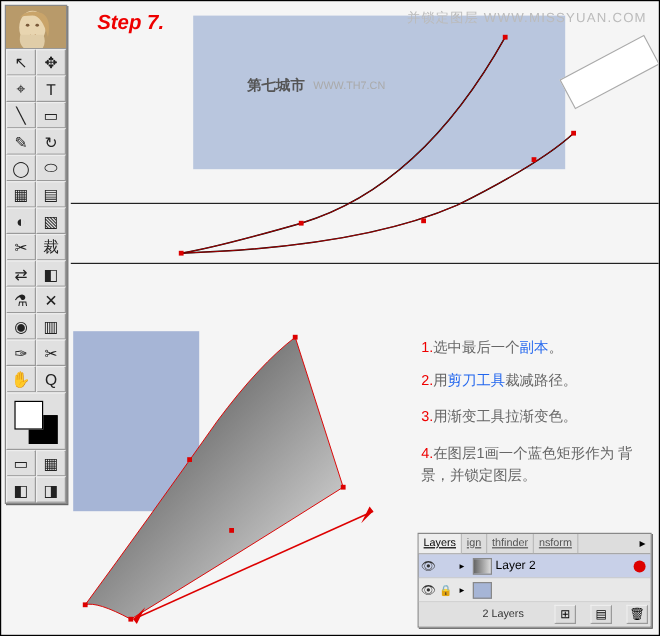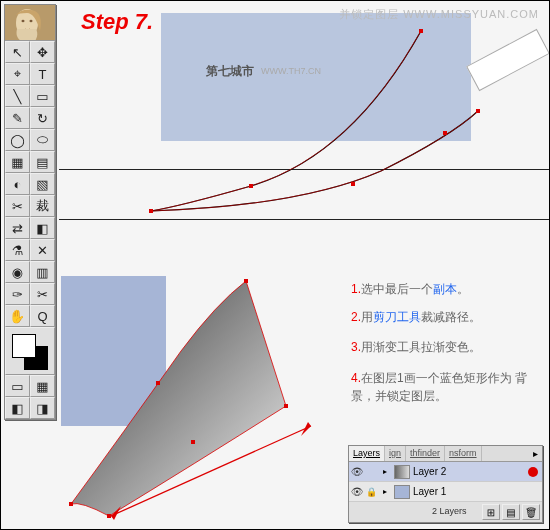--- a/index.html
+++ b/index.html
@@ -5,21 +5,21 @@
   * { box-sizing: border-box; }
   body { margin:0; width:550px; height:530px; background:#f5f5f5; font-family:sans-serif; position:relative; overflow:hidden; border:1px solid #000; }
   .toolbox { position:absolute; left:3px; top:3px; width:52px; background:#e5e5e5; border:1px solid #888; box-shadow:1px 1px 0 #666; }
   .thumb { width:50px; height:36px; background:linear-gradient(135deg,#d4c090,#a88a5a,#7a5f3a); border-bottom:1px solid #999; display:flex; align-items:center; justify-content:center; overflow:hidden; }
   .thumb svg { display:block; }
   .trow { display:flex; }
   .tcell { width:25px; height:22px; border:1px outset #eee; background:#e0e0e0; display:flex; align-items:center; justify-content:center; font-size:13px; color:#222; cursor:pointer; }
   .colorbox { height:48px; position:relative; background:#e0e0e0; border:1px outset #eee; }
   .sw1 { position:absolute; left:6px; top:6px; width:24px; height:24px; background:#fff; border:1px solid #000; }
   .sw2 { position:absolute; left:18px; top:18px; width:24px; height:24px; background:#000; border:1px solid #000; }
-  .stepnum { position:absolute; left:80px; top:8px; color:#e00; font-weight:bold; font-size:22px; font-style:italic; font-family:Arial; }
+  .stepnum { position:absolute; left:80px; top:8px; color:#e00; font-weight:bold; font-size:17px; font-style:italic; font-family:Arial; }
   .wm1 { position:absolute; right:10px; top:6px; color:#bbb; font-size:11px; letter-spacing:1px; }
   .wm2 { position:absolute; left:205px; top:62px; color:#555; font-size:12px; font-weight:bold;}
   .wm3 { position:absolute; left:260px; top:65px; color:#aaa; font-size:9px; }
   .bluebox1 { position:absolute; left:160px; top:12px; width:310px; height:128px; background:#b9c6de; }
   .bluebox2 { position:absolute; left:60px; top:275px; width:105px; height:150px; background:#a6b5d6; }
   .whitestrip { position:absolute; right:1px; top:45px; width:80px; height:28px; background:#fff; border:1px solid #aaa; transform:rotate(-28deg); }
   .hr1,.hr2 { position:absolute; left:58px; height:1px; width:490px; background:#222; }
   .hr1 { top:168px; } .hr2 { top:218px; }
   .curve1 { position:absolute; left:120px; top:10px; }
   .anchor { fill:#d00; }
@@ -34,21 +34,21 @@
   .ltab.active { background:#eee; color:#000; }
   .ltabs .menu { margin-left:auto; padding:2px 4px; cursor:pointer; }
   .lrow { display:flex; align-items:center; height:20px; border-bottom:1px solid #ccc; background:#e8e8e8; }
   .lrow.sel { background:#c8d0e8; }
   .lrow .eye { width:16px; text-align:center; color:#333; cursor:pointer; }
   .lrow .lock { width:14px; text-align:center; color:#555; font-size:9px; cursor:pointer; }
   .lrow .tri { width:12px; text-align:center; font-size:8px; cursor:pointer; }
   .lrow .swatch { width:16px; height:14px; margin:0 3px; border:1px solid #888; }
   .lrow .name { flex:1; color:#000; cursor:pointer; }
   .lrow .dot { width:10px; height:10px; border-radius:50%; background:#d00; margin-right:4px; }
-  .lbar { display:flex; justify-content:flex-end; background:#e0e0e0; padding:2px; gap:2px; }
+  .lbar { display:flex; justify-content:flex-end; background:#e0e0e0; padding:2px; gap:12px; }
   .lbar .btn { width:18px; height:16px; border:1px outset #eee; background:#ddd; font-size:10px; display:flex; align-items:center; justify-content:center; cursor:pointer; }
   .lcount { width:50px; font-size:9px; color:#333; padding:2px; }
 </style>
 </head>
 <body>
 
 <div class="bluebox1"></div>
 <div class="whitestrip"></div>
 <div class="bluebox2"></div>
 <div class="hr1"></div>
@@ -194,21 +194,20 @@
         <div class="tri">▸</div>
         <div class="swatch" style="background:linear-gradient(90deg,#666,#ddd)"></div>
         <div class="name">Layer 2</div>
         <div class="dot"></div>
       </div>
       <div class="lrow">
         <div class="eye">👁</div>
         <div class="lock">🔒</div>
         <div class="tri">▸</div>
         <div class="swatch" style="background:#a6b5d6"></div>
-        <div class="name">Layer 1</div>
       </div>
     </div>
   <div class="lbar">
     <div class="lcount">2 Layers</div>
     <div class="btn">⊞</div>
     <div class="btn">▤</div>
     <div class="btn">🗑</div>
   </div>
 </div>
 

